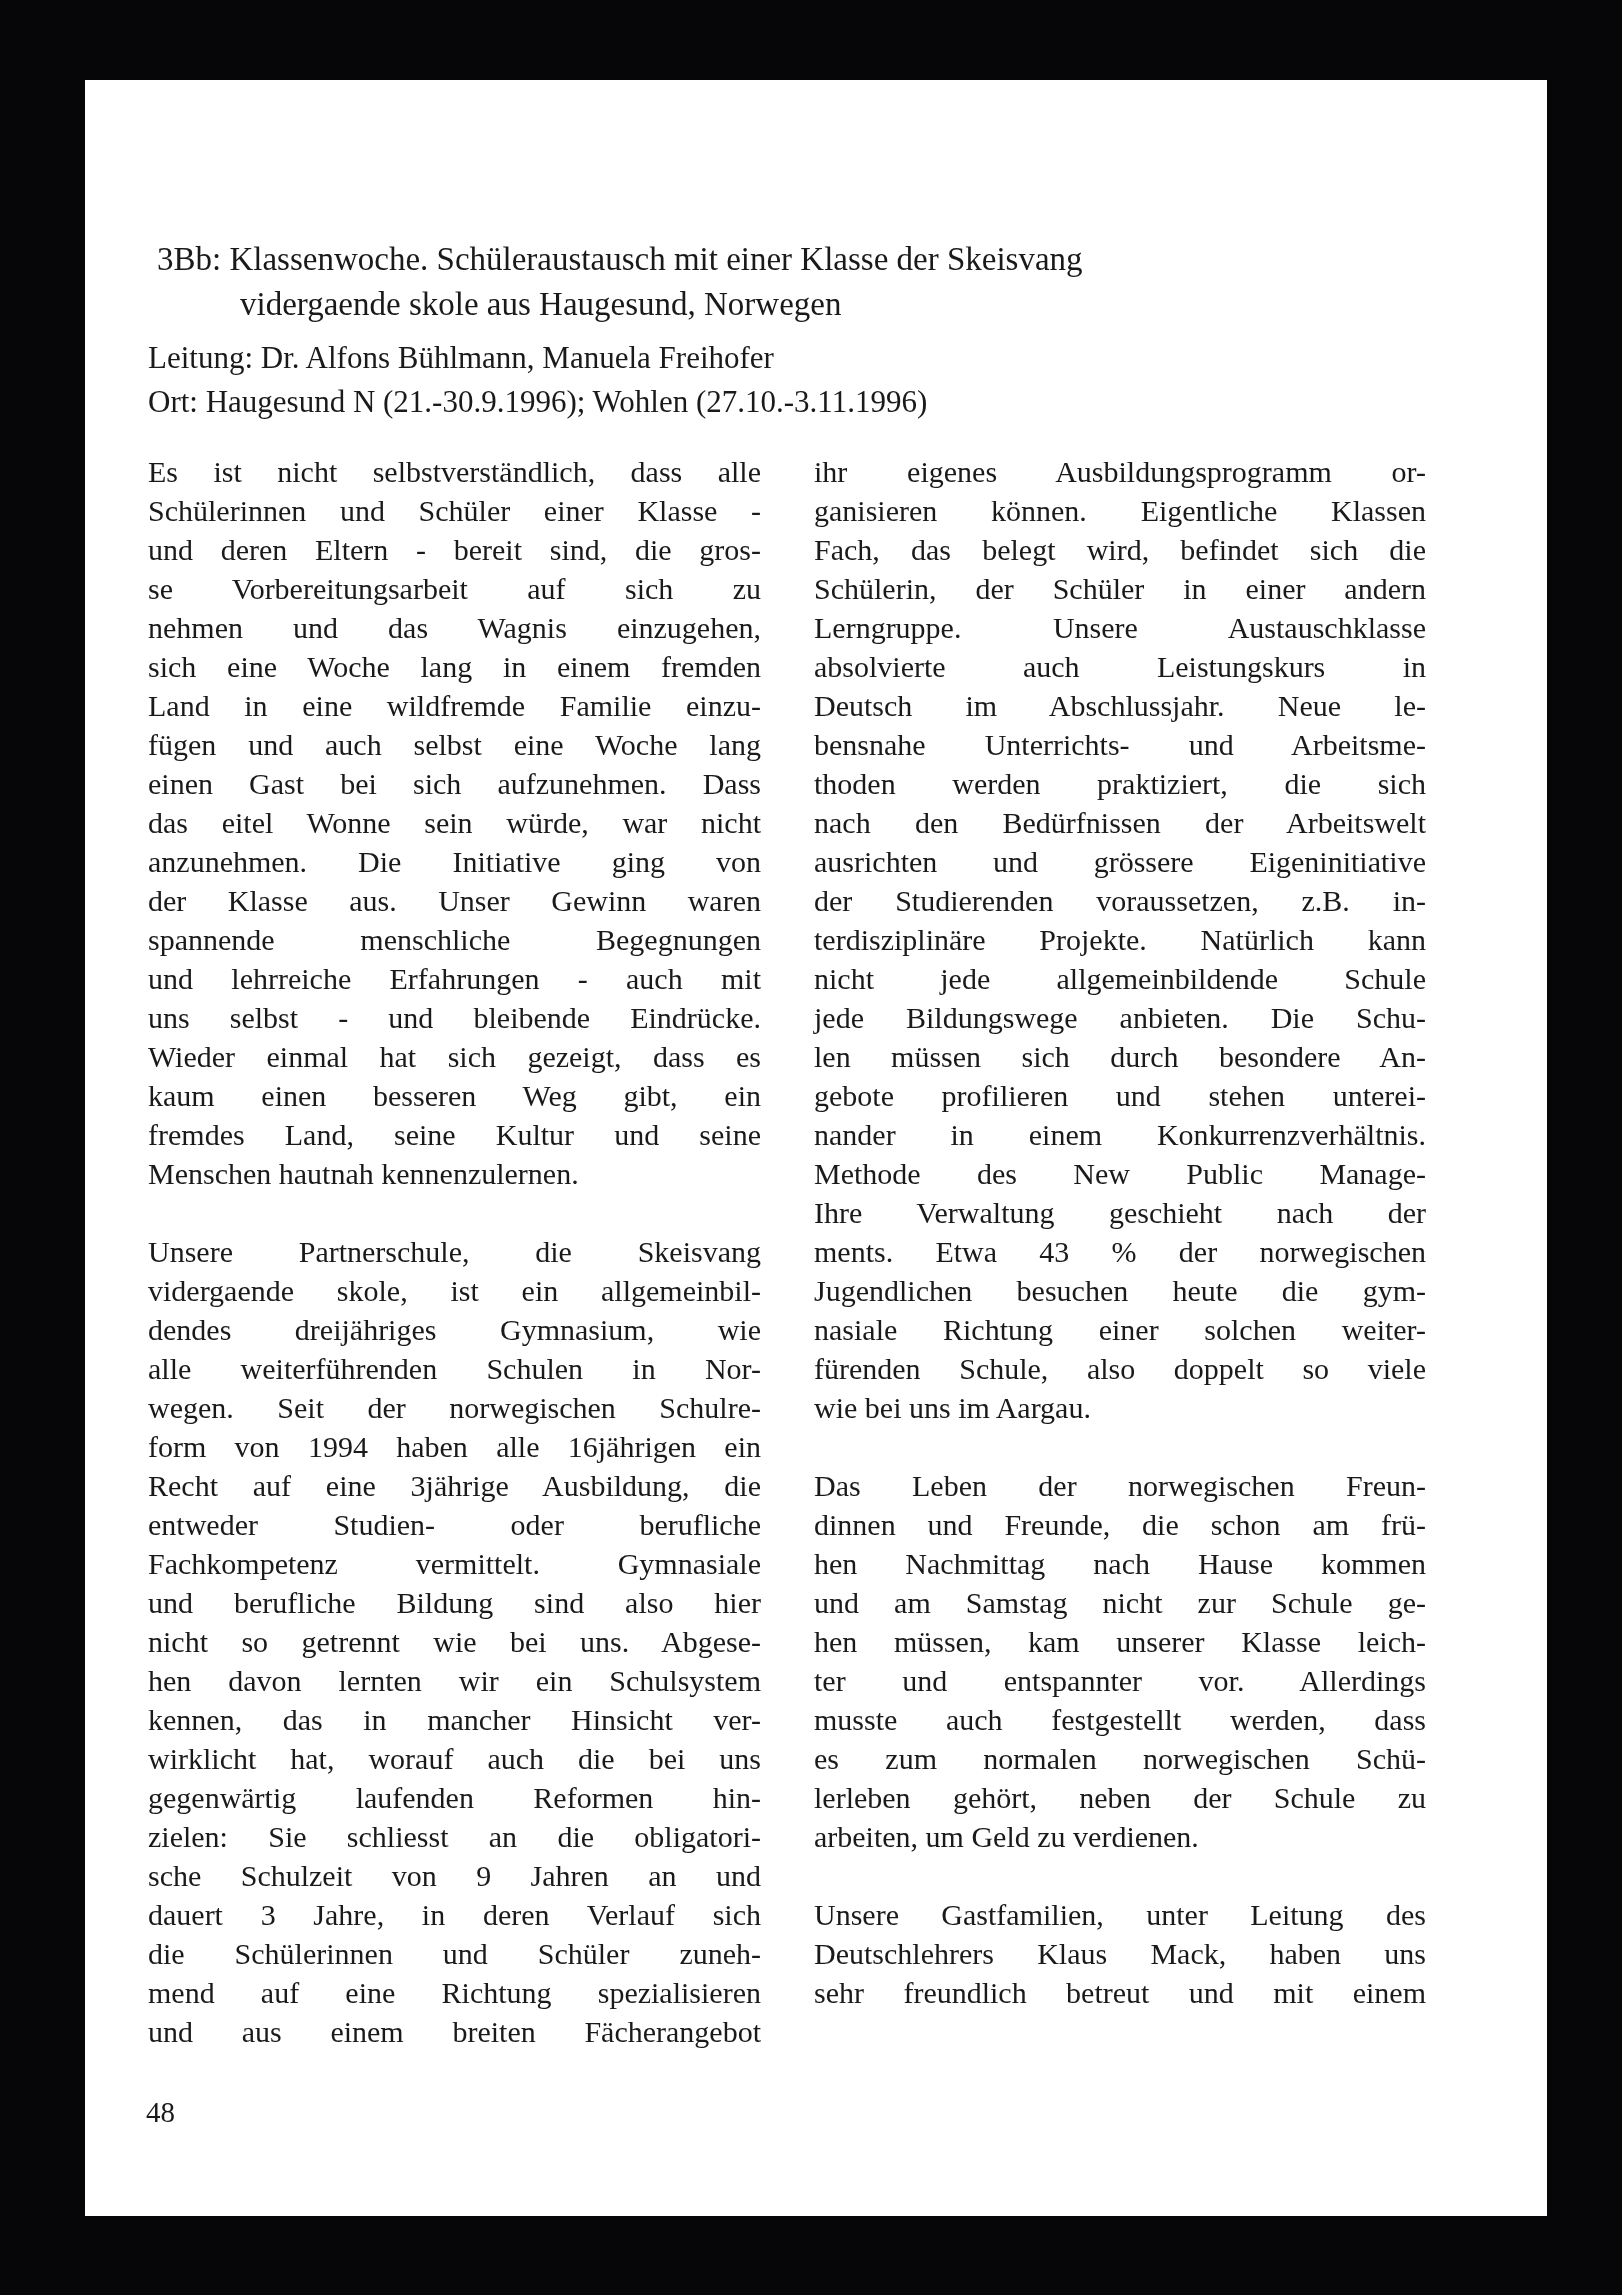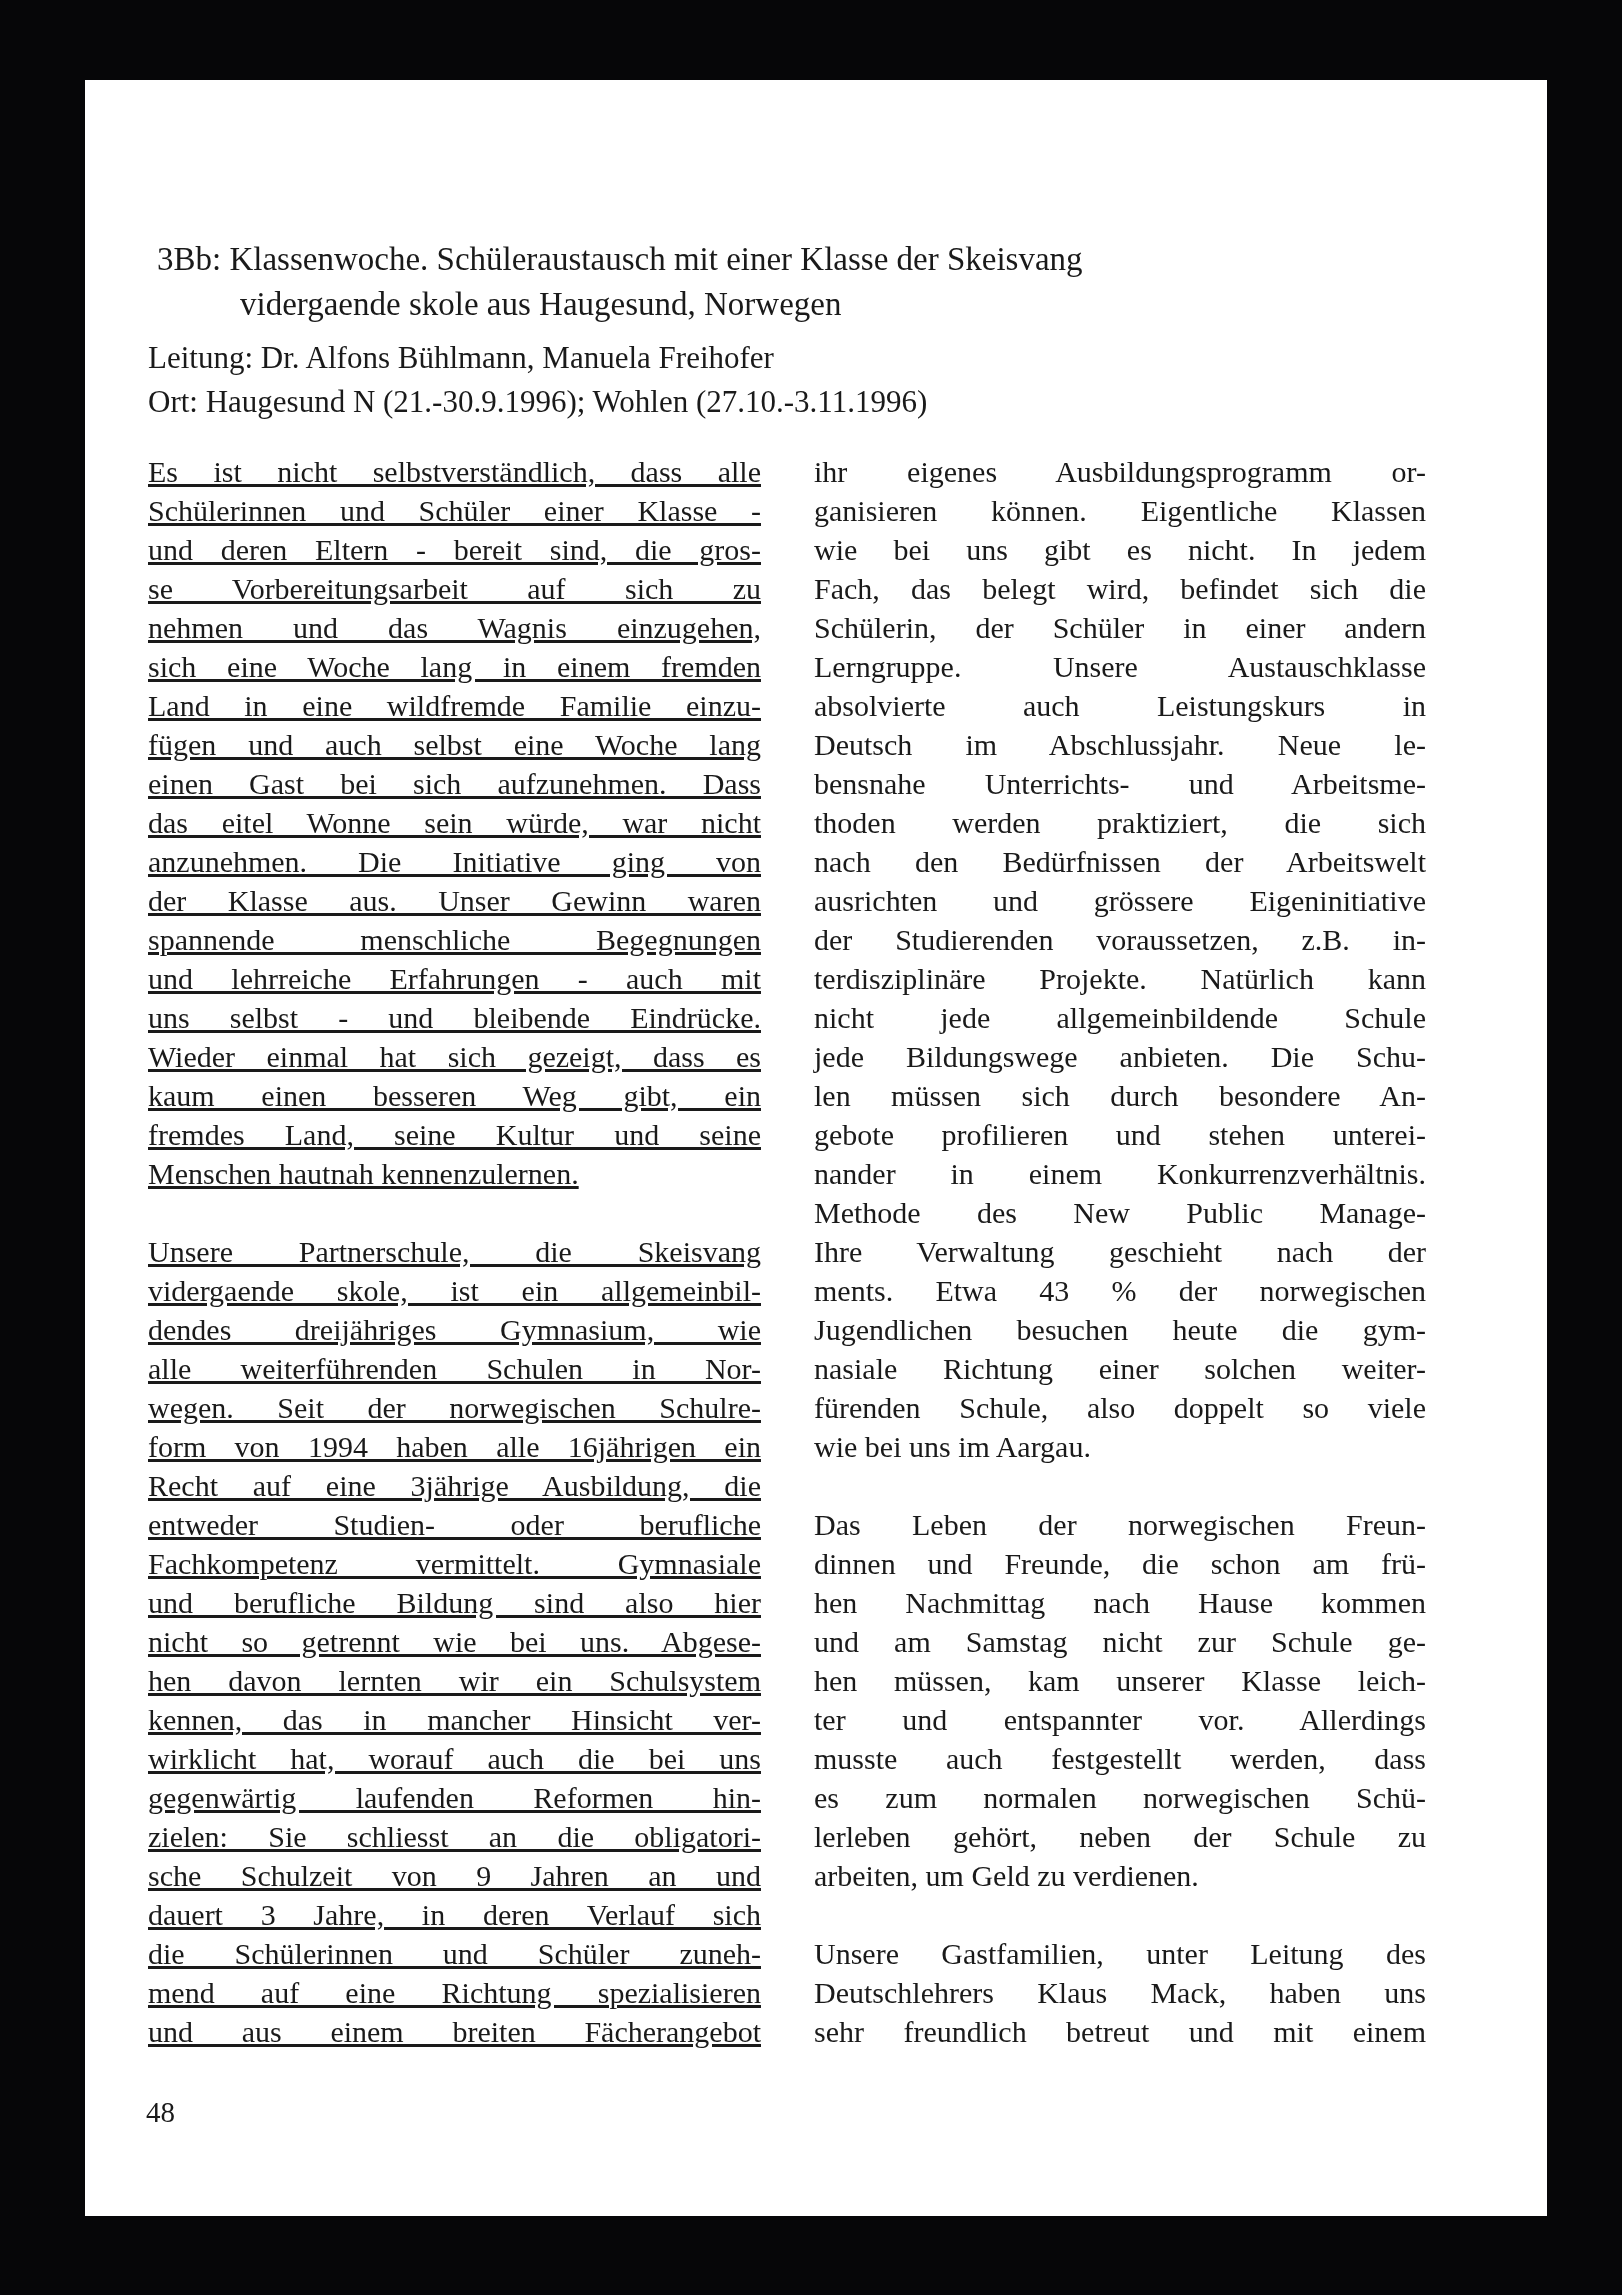--- a/index.html
+++ b/index.html
@@ -34,21 +34,21 @@
     font-size: 31px;
     line-height: 44px;
     margin: 0;
   }
   .col {
     position: absolute;
     top: 372px;
     font-size: 30px;
     line-height: 39px;
   }
-  .col.left { left: 63px; width: 613px; text-decoration: underline; }
+  .col.left { left: 63px; width: 613px; }
   .col.right { left: 729px; width: 612px; }
   .para { margin: 0 0 39px 0; }
   .line {
     display: block;
     white-space: nowrap;
     text-align: justify;
     text-align-last: justify;
     height: 39px;
   }
   .line.last { text-align-last: left; }
@@ -116,21 +116,20 @@
         <span class="line">dauert 3 Jahre, in deren Verlauf sich</span>
         <span class="line">die Schülerinnen und Schüler zuneh-</span>
         <span class="line">mend auf eine Richtung spezialisieren</span>
         <span class="line">und aus einem breiten Fächerangebot</span>
       </div>
     </div>
   <div class="col right">
       <div class="para">
         <span class="line">ihr eigenes Ausbildungsprogramm or-</span>
         <span class="line">ganisieren können. Eigentliche Klassen</span>
-        <span class="line">wie bei uns gibt es nicht. In jedem</span>
         <span class="line">Fach, das belegt wird, befindet sich die</span>
         <span class="line">Schülerin, der Schüler in einer andern</span>
         <span class="line">Lerngruppe. Unsere Austauschklasse</span>
         <span class="line">absolvierte auch Leistungskurs in</span>
         <span class="line">Deutsch im Abschlussjahr. Neue le-</span>
         <span class="line">bensnahe Unterrichts- und Arbeitsme-</span>
         <span class="line">thoden werden praktiziert, die sich</span>
         <span class="line">nach den Bedürfnissen der Arbeitswelt</span>
         <span class="line">ausrichten und grössere Eigeninitiative</span>
         <span class="line">der Studierenden voraussetzen, z.B. in-</span>

